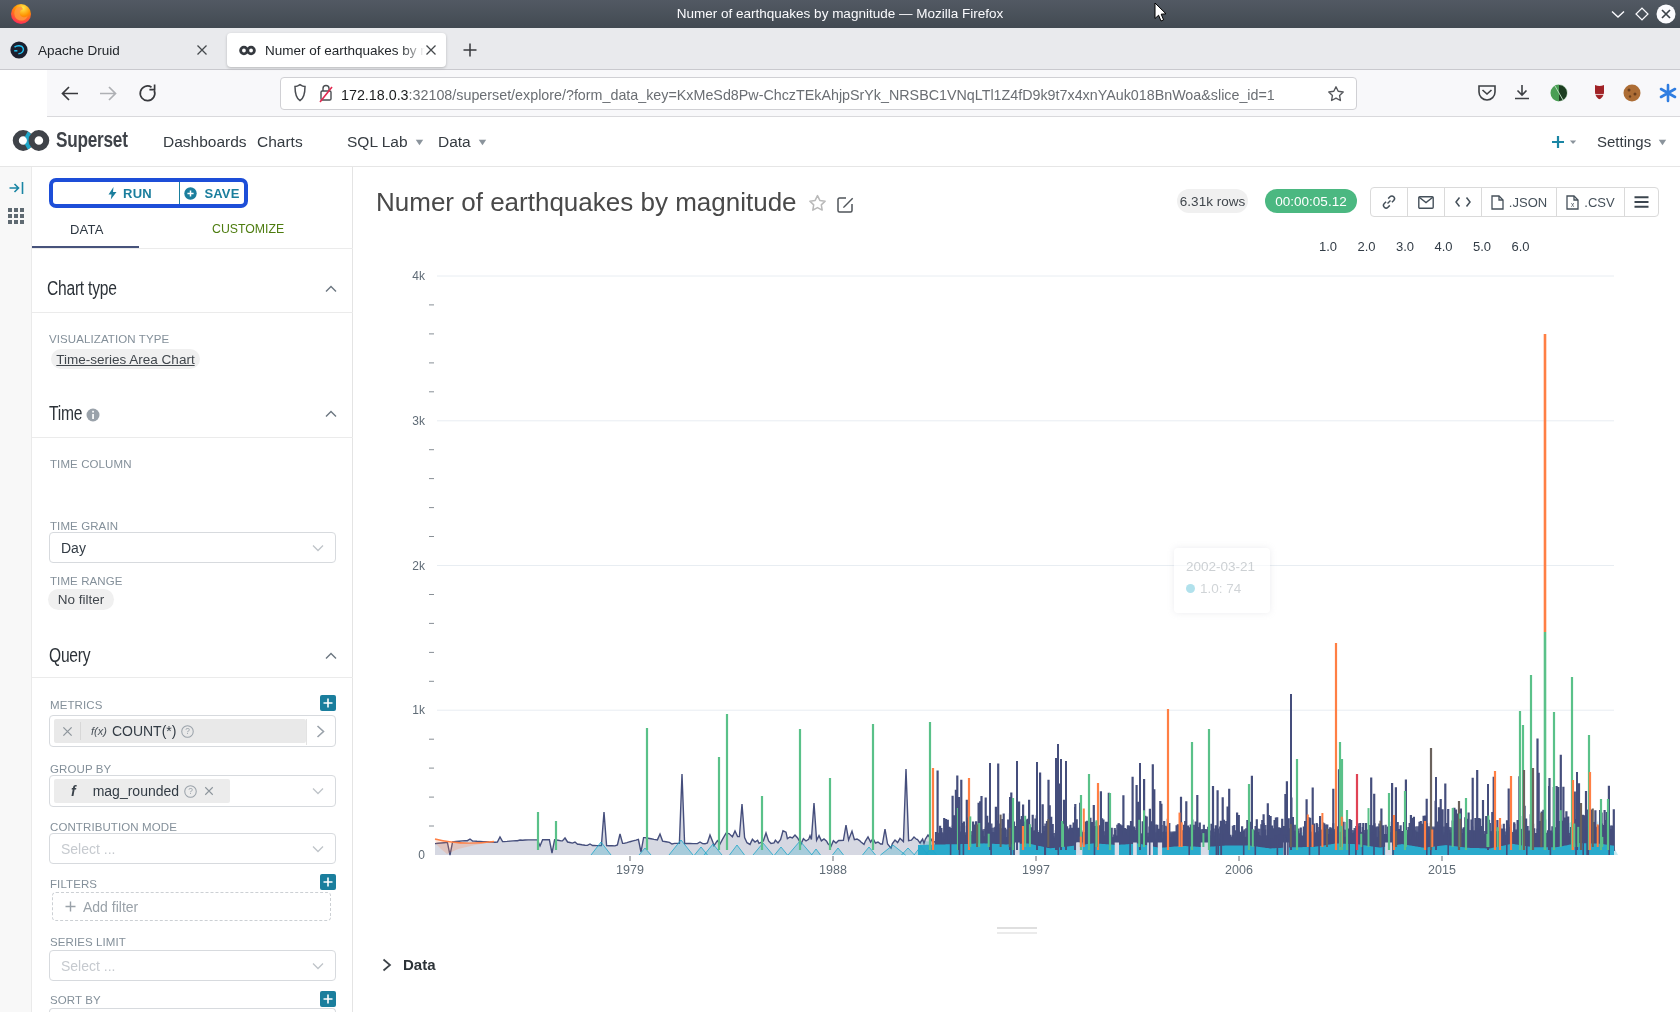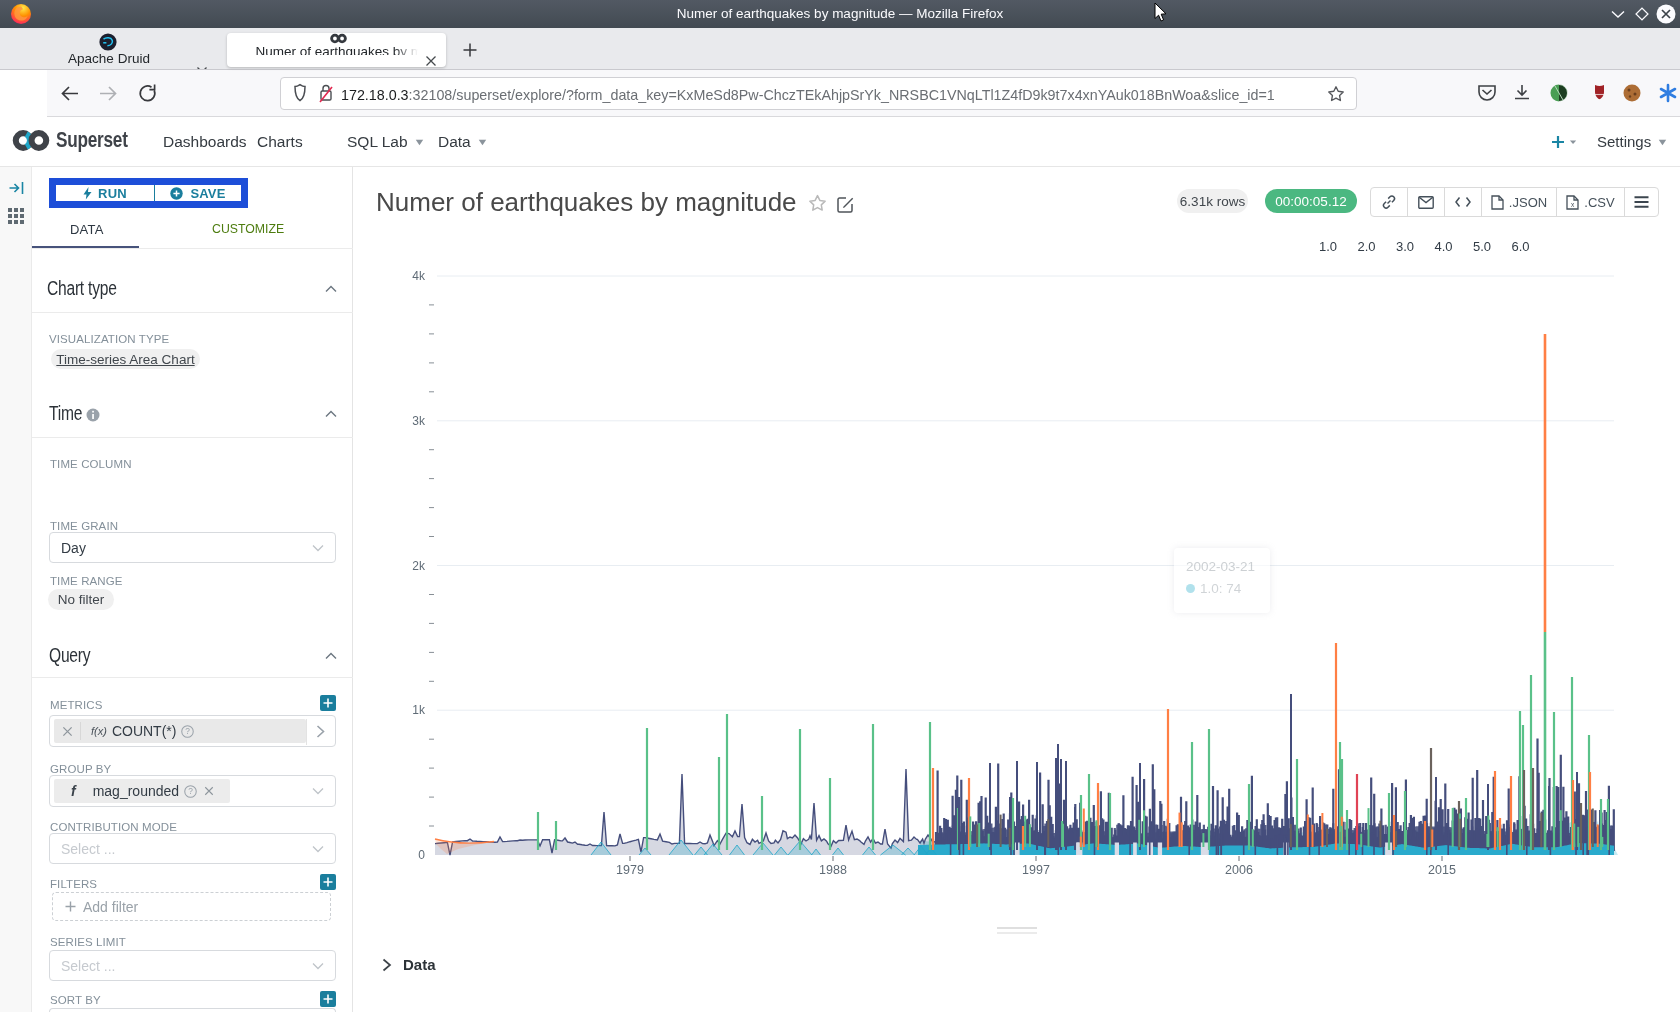--- a/index.html
+++ b/index.html
@@ -4,21 +4,21 @@
 html,body { width:1680px; height:1012px; overflow:hidden; font-family:"Liberation Sans", sans-serif; background:#fff; }
 #page { position:relative; width:1680px; height:1012px; }
 .abs { position:absolute; }
 svg { display:block; }
 
 #titlebar { position:absolute; left:0; top:0; width:1680px; height:28px; background:linear-gradient(#525963, #424a52); }
 #titlebar .title { position:absolute; left:0; right:0; top:6px; text-align:center; font-size:13.5px; color:#fbfbfe; }
 
 #tabbar { position:absolute; left:0; top:28px; width:1680px; height:42px; background:#e9eaed; }
 #tabbar::after { content:""; position:absolute; left:0; bottom:0; width:100%; height:1px; background:#c9c9ce; }
-.tab { position:absolute; top:5px; height:34px; border-radius:4px; display:flex; align-items:center; font-size:13.5px; color:#23272b;flex-direction:column; }
+.tab { position:absolute; top:5px; height:34px; border-radius:4px; display:flex; align-items:center; font-size:13.5px; color:#23272b; }
 #tab1 { left:2px; width:214px; }
 #tab2 { left:227px; width:219px; background:#fff; box-shadow:0 1px 3px rgba(0,0,0,.22); z-index:2; }
 .tclose { margin-left:auto; }
 
 #navbar2 { position:absolute; left:0; top:70px; width:1680px; height:47px; background:#f8f8fa; border-bottom:1px solid #d9d9dc;margin-left:47px; }
 #urlbar { position:absolute; left:233px; top:7px; width:1077px; height:33px; background:#fff; border:1px solid #d0d0d4; border-radius:4px; }
 #urltext { position:absolute; left:60px; top:9px; font-size:14.3px; color:#6a6e73; white-space:nowrap; overflow:hidden; width:990px; }
 
 #snav { position:absolute; left:0; top:117px; width:1680px; height:50px; background:#fff; border-bottom:1px solid #e6e6e6; }
 .sitem { position:absolute; top:0; height:49px; display:flex; align-items:center; font-size:15.5px; color:#353b41; }
@@ -179,21 +179,21 @@
           <rect x="6" y="6" width="4" height="4"></rect>
           <rect x="12" y="6" width="4" height="4"></rect>
           <rect x="0" y="12" width="4" height="4"></rect>
           <rect x="6" y="12" width="4" height="4"></rect>
           <rect x="12" y="12" width="4" height="4"></rect>
         </g>
       </svg>
 </div>
 
 <div id="panel">
-<div style="position:absolute;left:17px;top:11px;width:199px;height:30px;border:7px solid #1d4ed8;border-radius:0;display:flex;">
+<div style="position:absolute;left:17px;top:11px;width:199px;height:30px;border:4px solid #1d4ed8;border-radius:7px;display:flex;padding-left:28px;">
   <div style="width:99px;display:flex;align-items:center;justify-content:center;border-right:1px solid #1a7e9d;gap:6px;">
     <svg width="9" height="13" viewBox="0 0 9 13">
             <path d="M5.5 0 L0.5 7.5 H3.5 L2.8 12.5 L8.5 5 H5 Z" fill="#1a7e9d"></path>
           </svg>
     <span style="font-size:13px;color:#1a7e9d;font-weight:600;letter-spacing:0.2px;">RUN</span>
   </div>
   <div style="flex:1;display:flex;align-items:center;justify-content:center;gap:7px;">
     <svg width="13" height="13" viewBox="0 0 13 13">
             <circle cx="6.5" cy="6.5" r="6.2" fill="#1a7e9d"></circle>
             <path d="M6.5 3.4 V9.6 M3.4 6.5 H9.6" stroke="#fff" stroke-width="1.5"></path>

